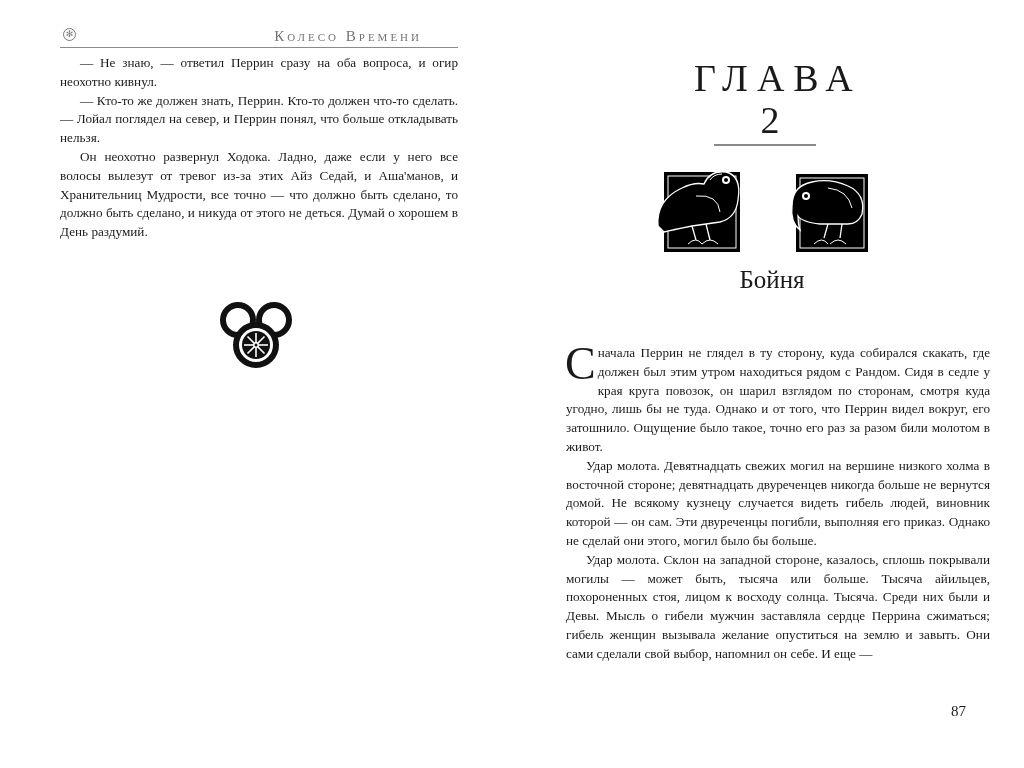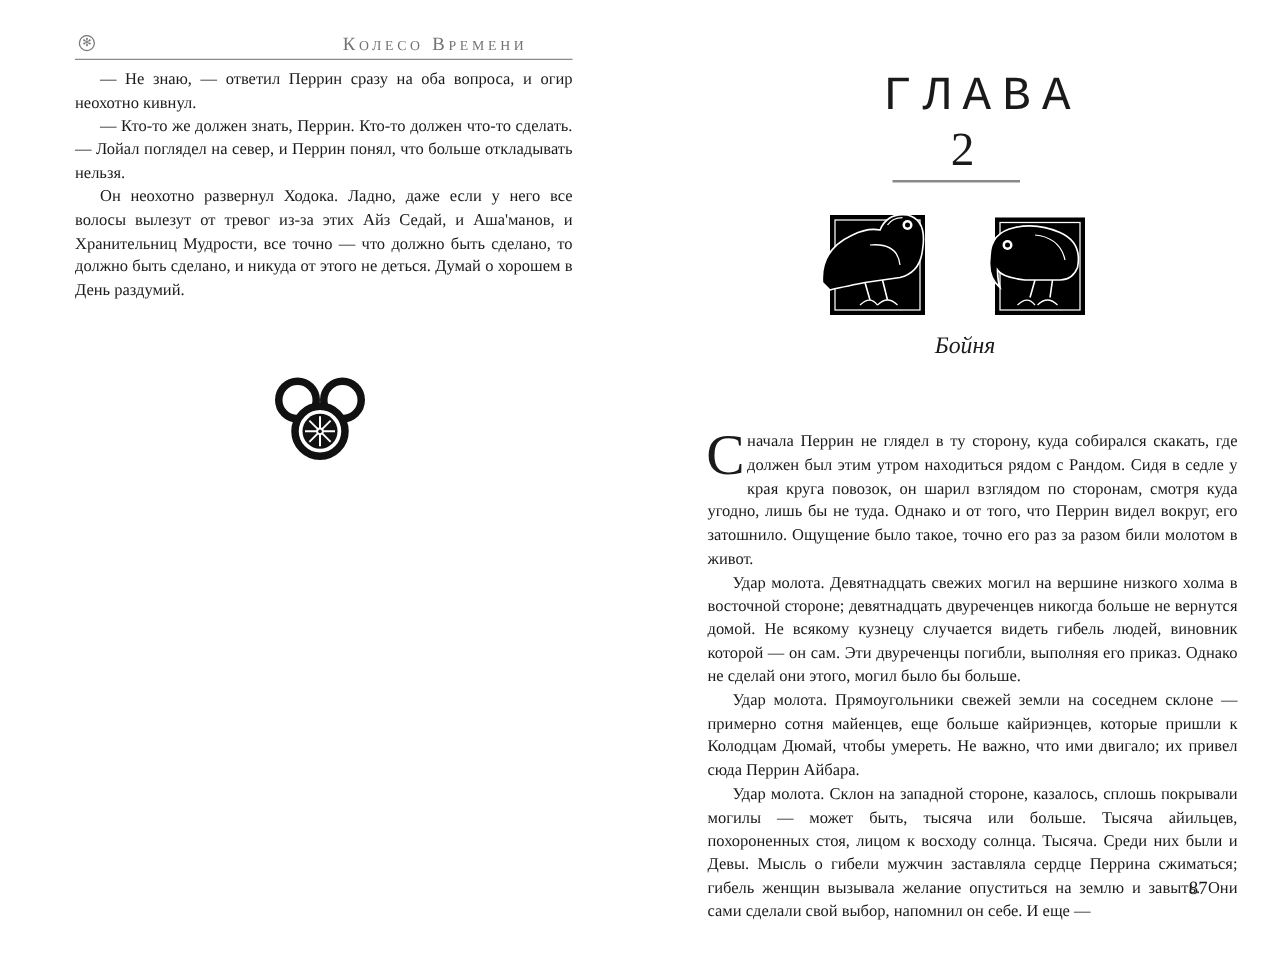--- a/index.html
+++ b/index.html
@@ -42,21 +42,21 @@
   }
   .chapter-number {
     position: absolute; left: 248px; width: 100px; top: 98px; text-align: center;
     font-size: 38px; color: #1a1a1a;
   }
   .rule { position: absolute; left: 202px; top: 144px; width: 102px; height: 1.5px; background: #8a8a8a; }
 
   .ravens { position: absolute; left: 140px; top: 166px; width: 218px; height: 88px; }
   .chapter-title {
     position: absolute; left: 200px; width: 120px; top: 266px; text-align: center;
-    font-size: 19px; font-style: italic;
+    font-size: 25px; 
   }
 
   .right-text { position: absolute; left: 54px; top: 344px; width: 424px; }
   .dropcap {
     float: left; font-size: 46px; line-height: 36px; padding-top: 2px; margin-right: 2px; margin-left: -1px;
   }
   .page-number {
     position: absolute; right: 58px; top: 703px; font-size: 15px; font-weight: normal;
   }
 </style>
@@ -86,21 +86,21 @@
       <line x1="29.5" y1="38.5" x2="46.5" y2="55.5"></line>
       <line x1="46.5" y1="38.5" x2="29.5" y2="55.5"></line>
     </g>
     <circle cx="38" cy="47" r="3" fill="#fff"></circle>
     <circle cx="38" cy="47" r="1.5" fill="#111"></circle>
     <path d="M27 30 Q38 24 49 30" fill="none" stroke="#111" stroke-width="5"></path>
   </svg>
 </div>
 
 <div class="page right-page">
-  <div class="chapter-label" style="padding-left:0; left:194px; width:160px; text-align:center;font-family:Liberation Mono, monospace;">ГЛАВА</div>
+  <div class="chapter-label" style="padding-left:0; left:182px; width:160px; text-align:center;">ГЛАВА</div>
   <div class="chapter-number" style="left:218px; width:80px;">2</div>
   <div class="rule"></div>
 
   <svg class="ravens" viewBox="0 0 218 88">
 
     <rect x="12" y="6" width="76" height="80" fill="#000"></rect>
     <rect x="16" y="10" width="68" height="72" fill="none" stroke="#fff" stroke-width="1"></rect>
     <path d="M6 60 Q4 34 30 22 Q42 16 52 18 Q58 4 74 6 Q90 10 86 34 Q84 52 68 56 L40 60 Q20 64 12 66 Z" fill="#000" stroke="#fff" stroke-width="1.3"></path>
     <circle cx="74" cy="14" r="4" fill="#fff"></circle>
       <circle cx="74" cy="14" r="2" fill="#000"></circle>
@@ -117,18 +117,17 @@
     <path d="M176 22 Q196 24 200 42" fill="none" stroke="#fff" stroke-width="1"></path>
     <path d="M176 58 L172 72 M190 58 L188 72" stroke="#fff" stroke-width="1.3"></path>
     <path d="M162 78 Q170 70 176 78 M178 78 Q186 70 194 78" fill="none" stroke="#fff" stroke-width="1"></path>
   </svg>
 
   <div class="chapter-title">Бойня</div>
 
   <div class="right-text body-text">
     <p class="noindent"><span class="dropcap">С</span><span>начала Перрин не глядел в ту сторону, куда собирался скакать, где должен был этим утром находиться рядом с Рандом. Сидя в седле у края круга повозок, он шарил взглядом по сторонам, смотря куда угодно, лишь бы не туда. Однако и от того, что Перрин видел вокруг, его затошнило. Ощущение было такое, точно его раз за разом били молотом в живот.</span></p>
     <p>Удар молота. Девятнадцать свежих могил на вершине низкого холма в восточной стороне; девятнадцать двуреченцев никогда больше не вернутся домой. Не всякому кузнецу случается видеть гибель людей, виновник которой — он сам. Эти двуреченцы погибли, выполняя его приказ. Однако не сделай они этого, могил было бы больше.</p>
-    <p>Удар молота. Прямоугольники свежей земли на соседнем склоне — примерно сотня майенцев, еще больше кайриэнцев, которые пришли к Колодцам Дюмай, чтобы умереть. Не важно, что ими двигало; их привел сюда Перрин Айбара.</p>
     <p>Удар молота. Склон на западной стороне, казалось, сплошь покрывали могилы — может быть, тысяча или больше. Тысяча айильцев, похороненных стоя, лицом к восходу солнца. Тысяча. Среди них были и Девы. Мысль о гибели мужчин заставляла сердце Перрина сжиматься; гибель женщин вызывала желание опуститься на землю и завыть. Они сами сделали свой выбор, напомнил он себе. И еще —</p>
   </div>
 
   <div class="page-number">87</div>
 </div>
 
 </body></html>

